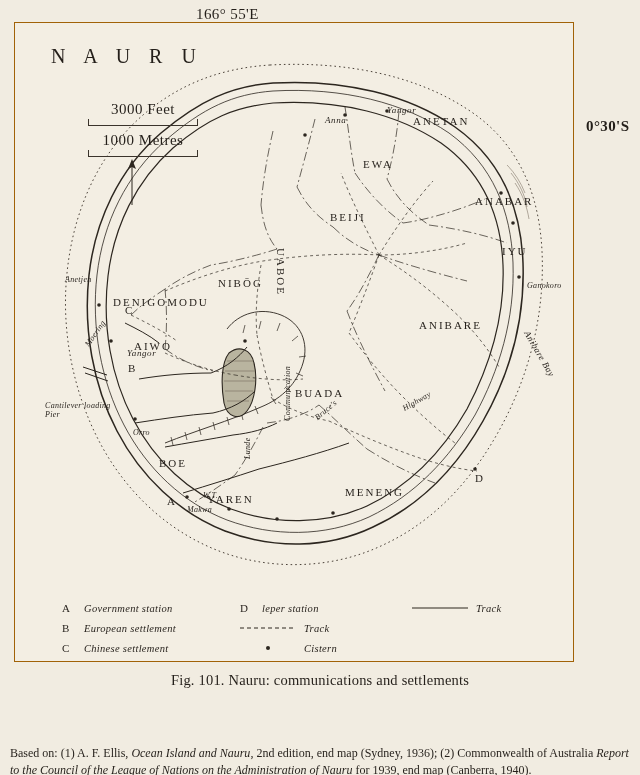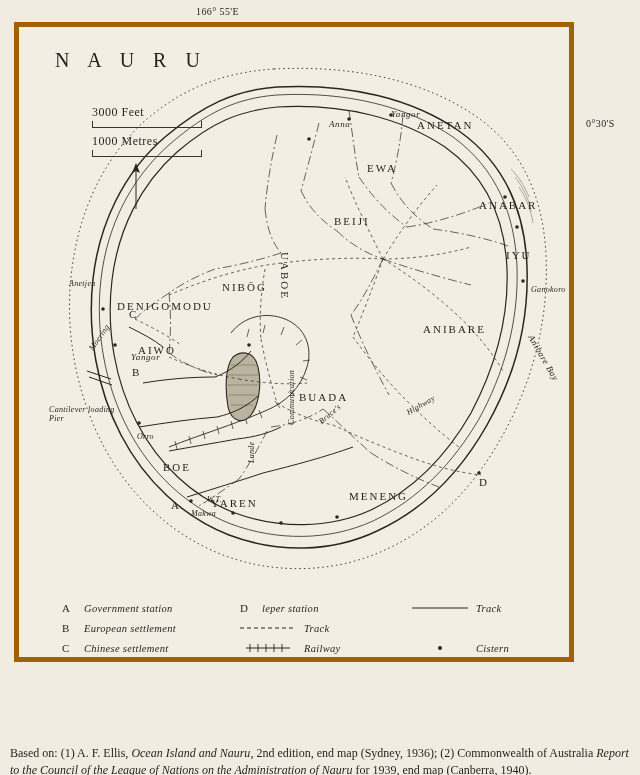--- a/index.html
+++ b/index.html
@@ -10,46 +10,46 @@
     color:#241f1a;
     overflow:hidden;
     position:relative;
   }
   #page{position:relative;width:640px;height:775px;}
 
   
   .map-frame{
     position:absolute;
     left:14px;top:22px;width:560px;height:640px;
-    border:5px solid #a16207;
+    border:1px solid #a16207;
     background:#f3eee3;
     box-sizing:border-box;
     padding-left:40px;
   }
   .map-inner{position:absolute;inset:0;overflow:hidden;}
 
   
   .map-title{
     position:absolute;left:36px;top:22px;
     font-size:20px;letter-spacing:7px;
     font-family:"Liberation Serif", serif;
     color:#241f1a;
   }
 
   
   .coord{
-    position:absolute;font-size:10px;letter-spacing:.4px;
+    position:absolute;font-size:15px;letter-spacing:.4px;
     color:#241f1a;
   }
   .coord-top{left:196px;top:6px;}
-  .coord-right{left:586px;top:118px;}
+  .coord-right{left:586px;top:118px;font-weight:bold;}
 
   
   .scale-block{position:absolute;left:73px;top:78px;width:110px;}
-  .scale-label{font-size:12px;letter-spacing:.5px;}
+  .scale-label{font-size:15px;text-align:center;letter-spacing:.5px;}
   .scale-bar{
     height:6px;border:1px solid #3a332b;border-top:none;
     margin:1px 0 6px 0;
   }
 
   
   .north{position:absolute;left:110px;top:136px;width:14px;height:48px;}
 
   
   .lbl{
@@ -337,46 +337,32 @@
         </span>
         <span class="lg-text">Track</span>
       </div>
     </div>
 
     <div class="legend-row">
       <div class="legend-col c1">
         <span class="lg-key">C</span>
         <span class="lg-text">Chinese settlement</span>
       </div>
-      <div class="legend-col c2">
-        <span class="lg-sym">
-          <svg width="56" height="12" viewBox="0 0 56 12">
-            <line x1="6" y1="6" x2="50" y2="6" stroke="#2c261f" stroke-width="1"></line>
-            <g stroke="#2c261f" stroke-width="0.9">
-              <line x1="10" y1="2" x2="10" y2="10"></line>
-              <line x1="18" y1="2" x2="18" y2="10"></line>
-              <line x1="26" y1="2" x2="26" y2="10"></line>
-              <line x1="34" y1="2" x2="34" y2="10"></line>
-              <line x1="42" y1="2" x2="42" y2="10"></line>
-            </g>
-          </svg>
-        </span>
-        <span class="lg-text">Railway</span>
-      </div>
       <div class="legend-col c3">
         <span class="lg-sym">
           <svg width="56" height="12" viewBox="0 0 56 12">
               <circle cx="28" cy="6" r="2" fill="#2c261f"></circle>
             </svg>
         </span>
         <span class="lg-text">Cistern</span>
       </div>
     </div>
   </div>
 
+  <div class="caption">Fig. 101.  Nauru: communications and settlements</div>
 
   <div class="source">
     <span>Based on: (1) A. F. Ellis, </span><i>Ocean Island and Nauru</i><span>, 2nd edition, end map (Sydney,</span>
     <span>1936); (2) Commonwealth of Australia </span><i>Report to the Council of the League of</i>
     <i>Nations on the Administration of Nauru</i><span> for 1939, end map (Canberra, 1940).</span>
   </div>
 
 </div>
 
 </body></html>

